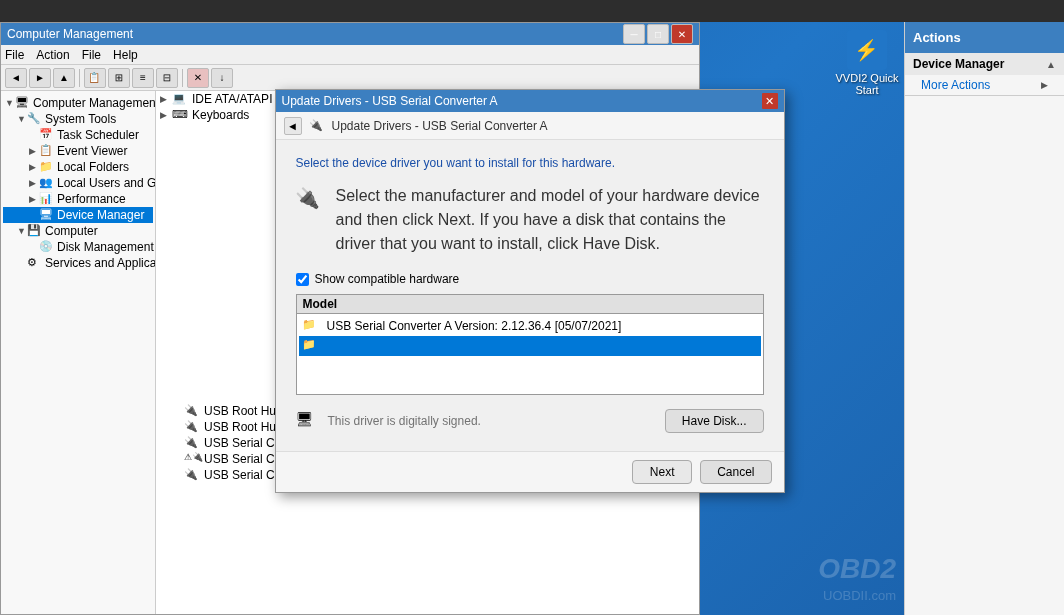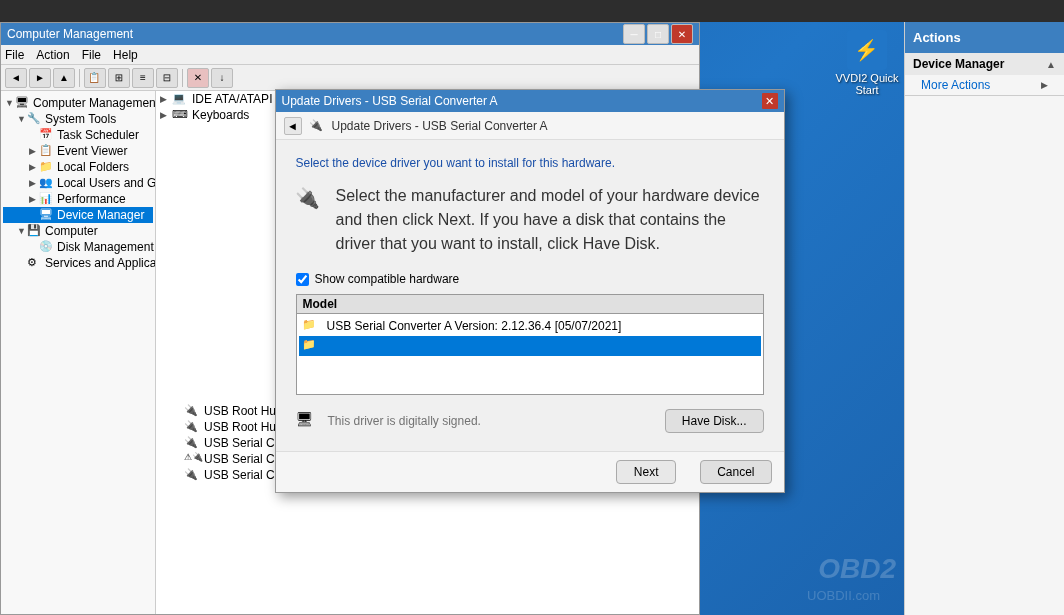--- a/index.html
+++ b/index.html
@@ -442,21 +442,21 @@
       color: #0066cc;
       text-decoration: underline;
       cursor: pointer;
       margin-bottom: 12px;
       display: block;
     }
 
     .modal-footer {
       display: flex;
       justify-content: flex-end;
-      gap: 24px;
+      gap: 8px;
       padding: 8px 12px;
       border-top: 1px solid #ddd;
       background: #f5f5f5;
     }
 
     .dialog-btn {
       padding: 4px 16px;
       background: #e0e0e0;
       border: 1px solid #aaa;
       border-radius: 4px;
@@ -694,15 +694,15 @@
   </div>
 
   <div class="desktop-icons">
     <div class="desktop-icon">
       <div class="desktop-icon-img">⚡</div>
       <div class="desktop-icon-label">VVDI2 Quick Start</div>
     </div>
   </div>
 
   <div style="position:absolute;bottom:30px;right:168px;color:rgba(255,255,255,0.2);font-size:28px;font-weight:bold;font-style:italic;pointer-events:none;">OBD2</div>
-  <div style="position:absolute;bottom:12px;right:184px;color:rgba(255,255,255,0.18);font-size:13px;pointer-events:none;white-space:nowrap;">UOBDII.com</div>
+  <div style="position:absolute;bottom:12px;right:168px;color:rgba(255,255,255,0.18);font-size:13px;pointer-events:none;white-space:nowrap;">UOBDII.com</div>
 
 </div>
 
 </body></html>

